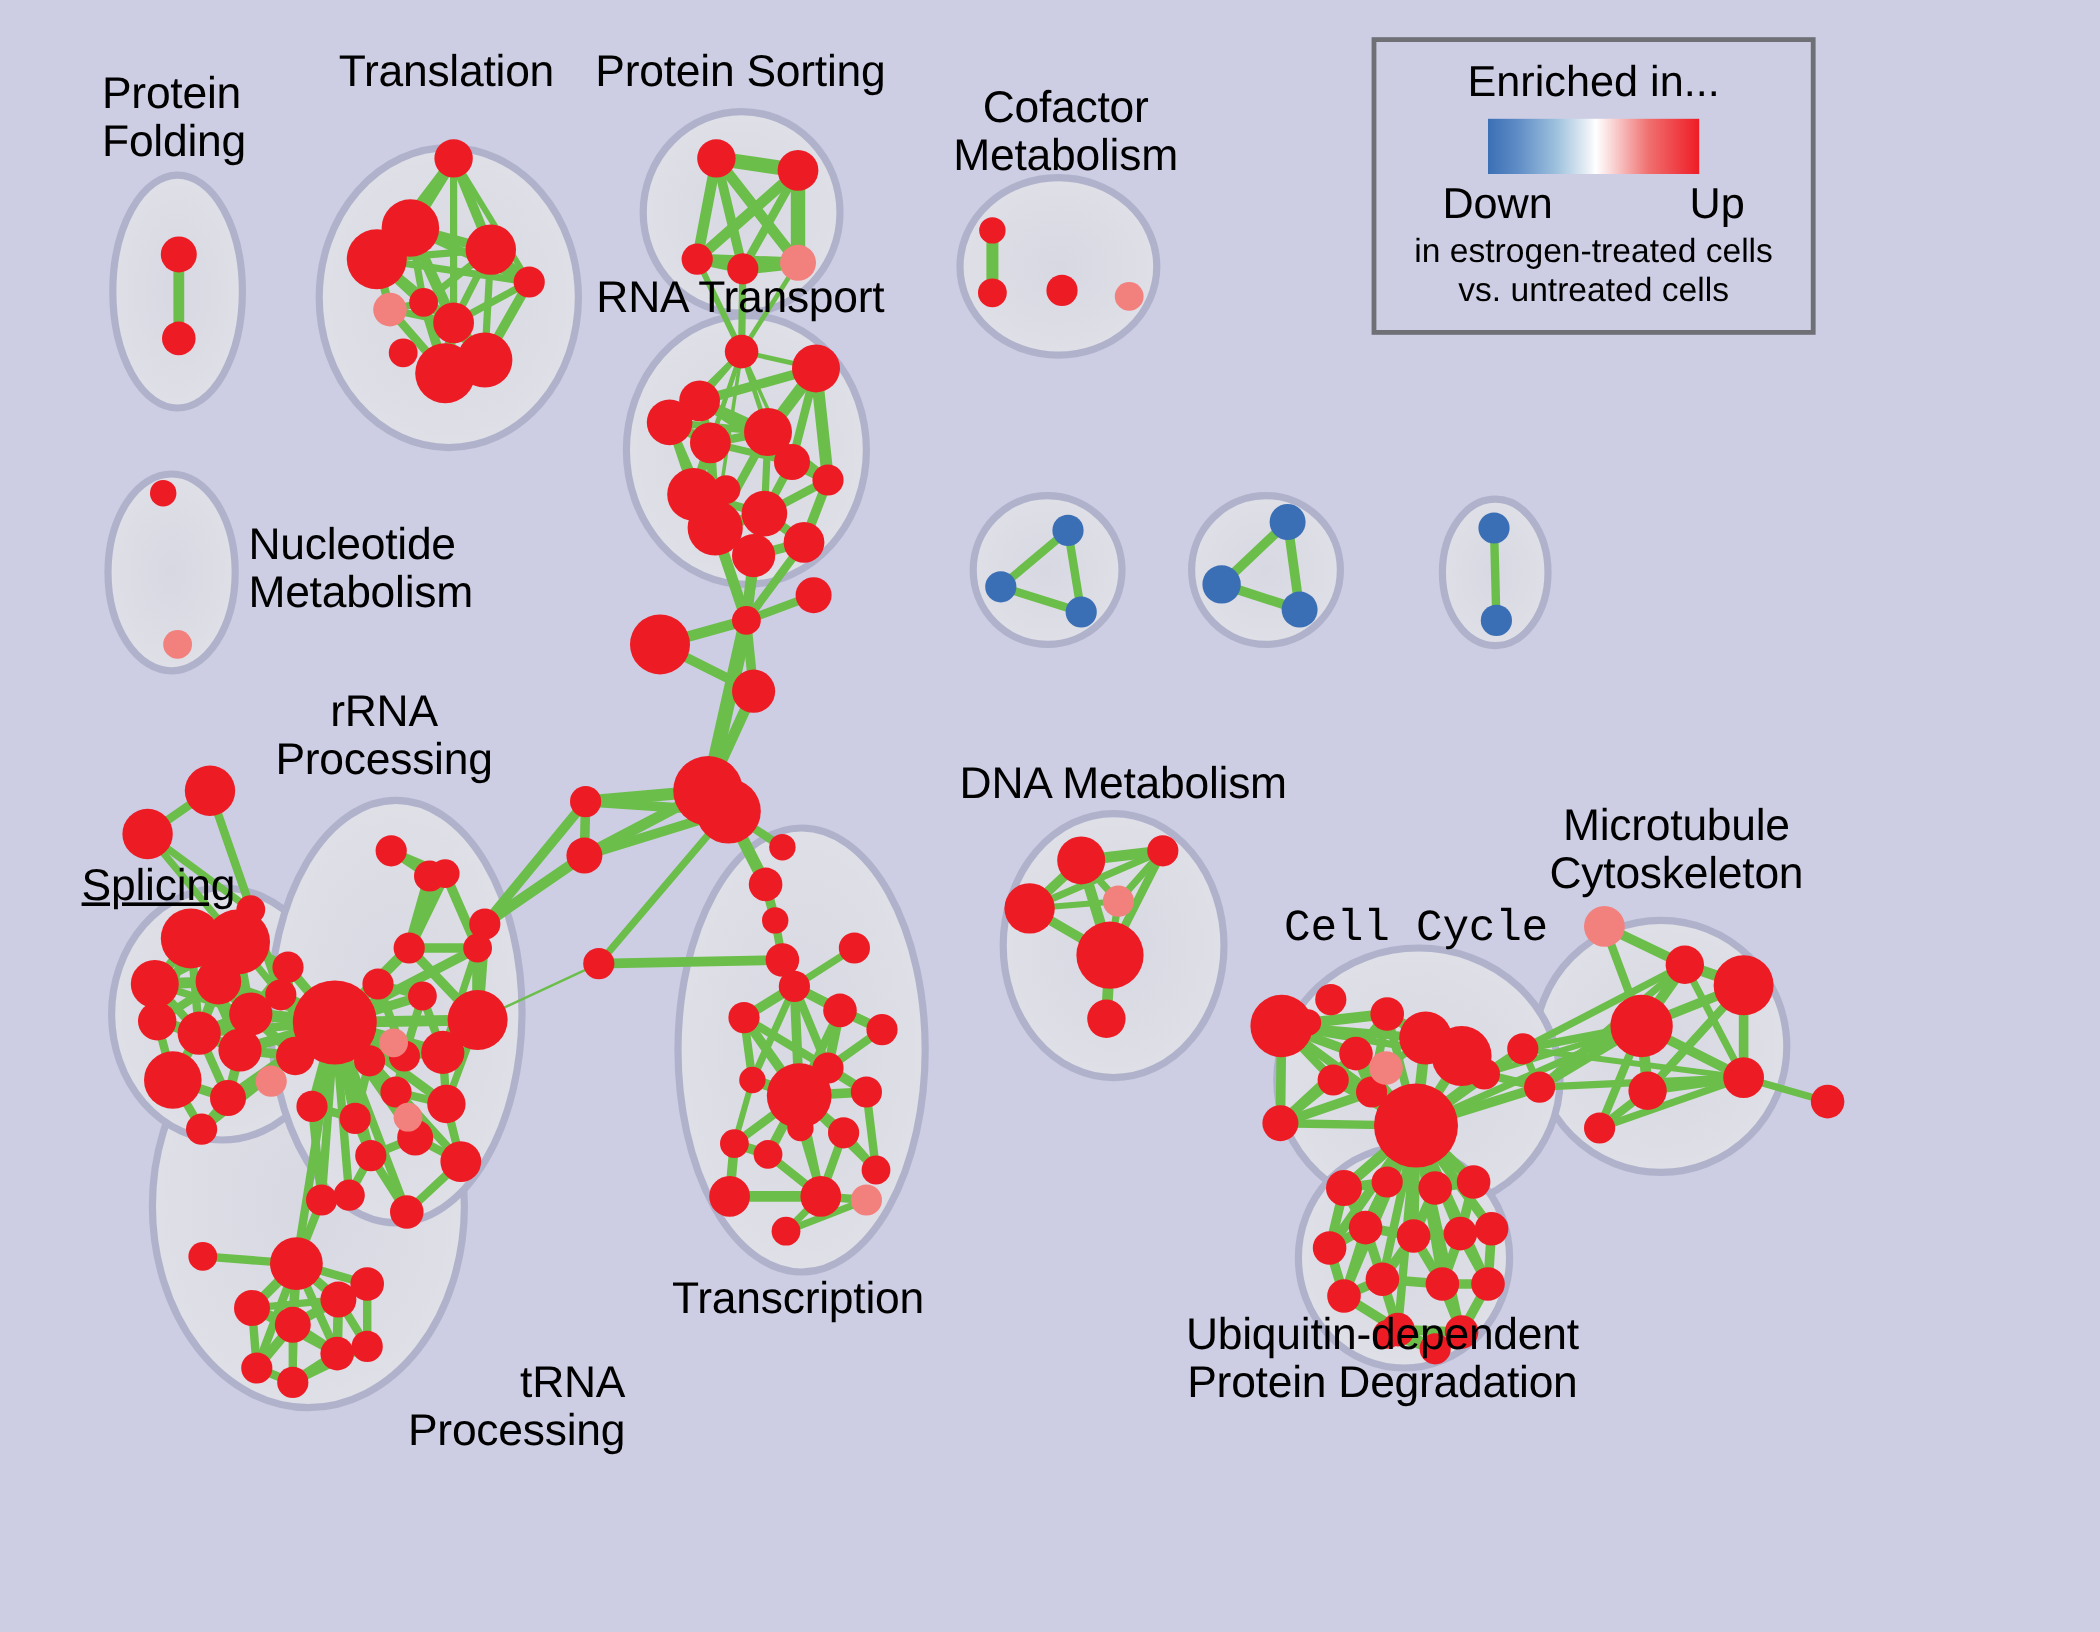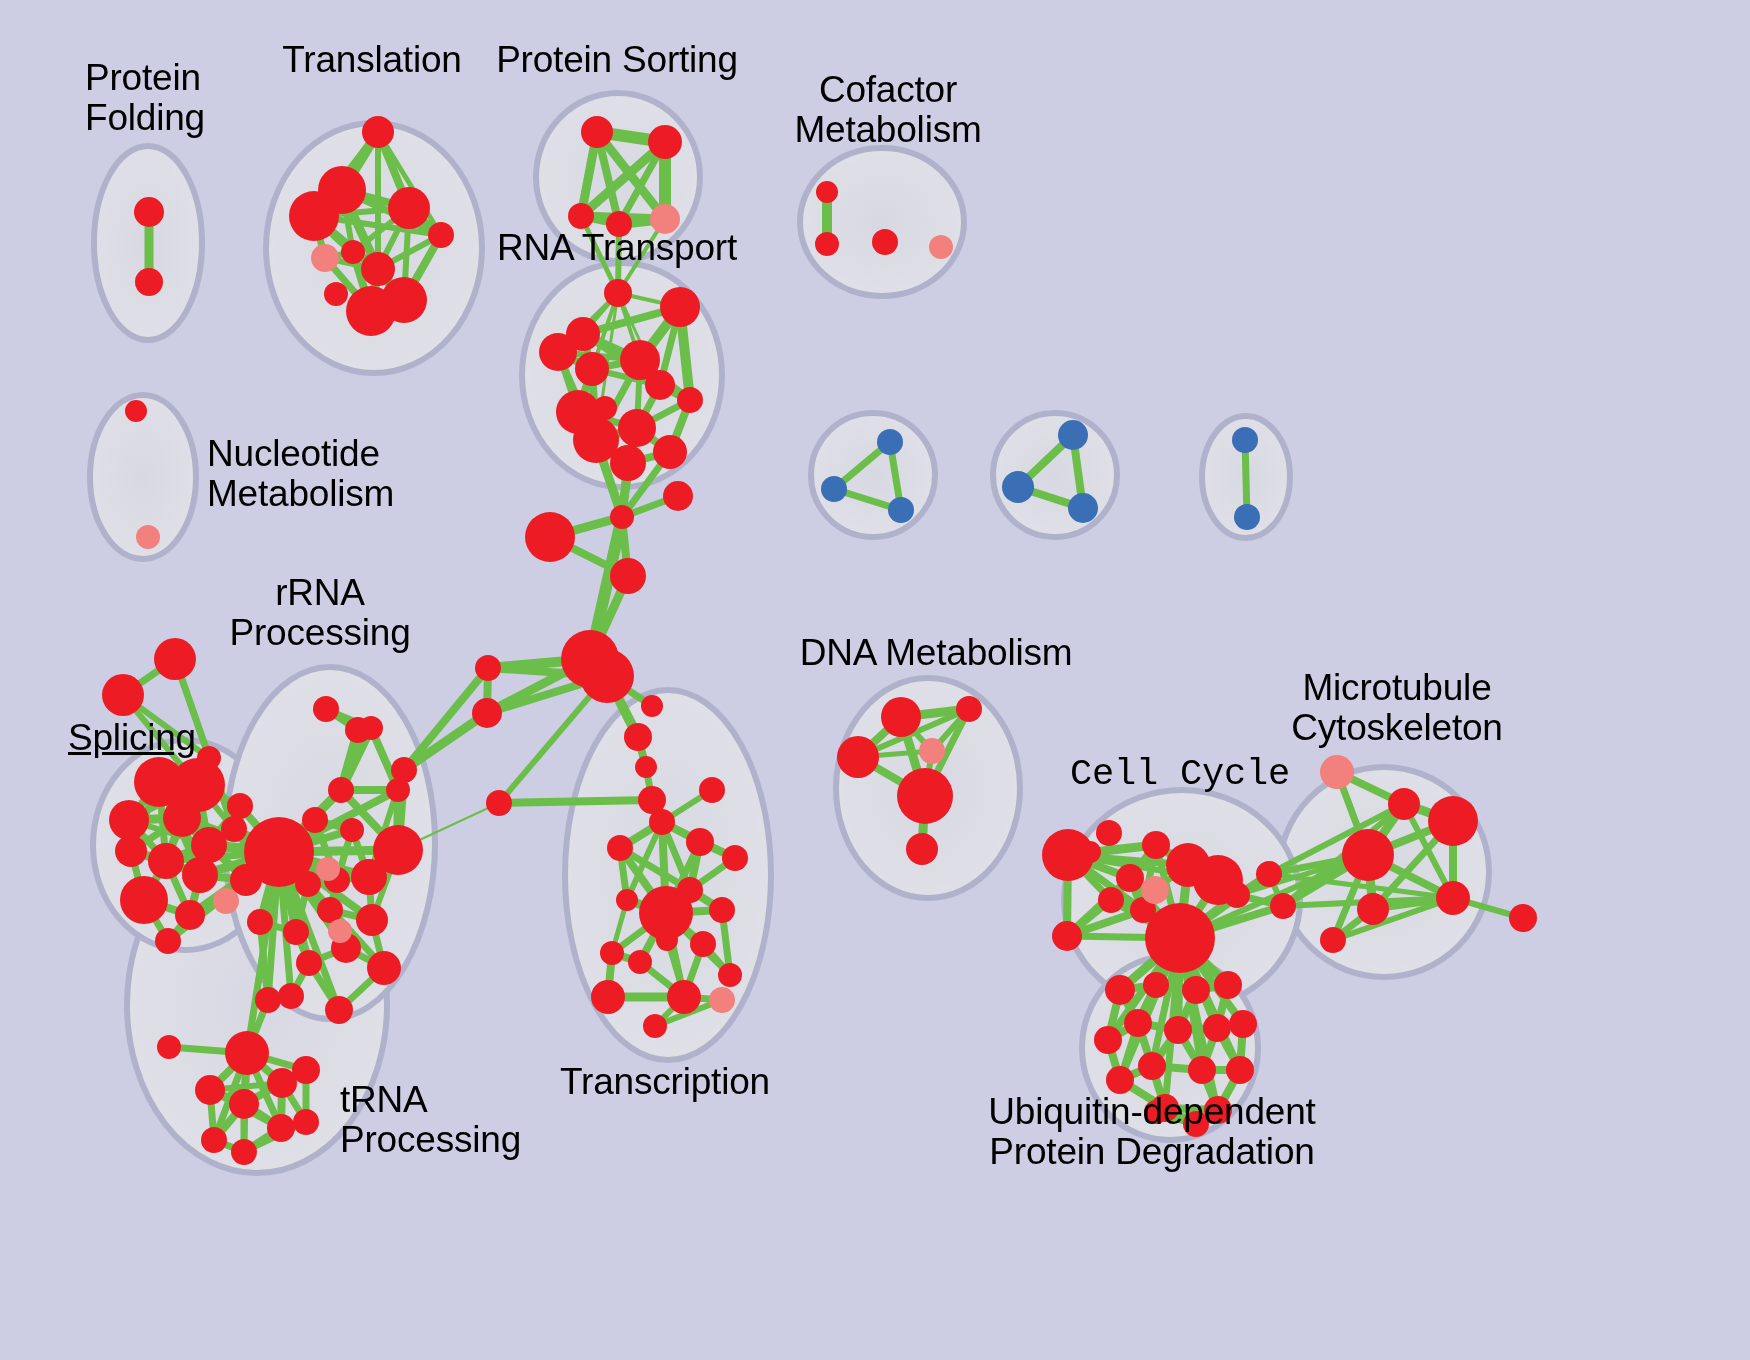--- a/index.html
+++ b/index.html
@@ -745,24 +745,34 @@
   <div class="clabel ta-c" style="left:372px;top:40px;">Translation</div>
   <div class="clabel ta-c" style="left:617px;top:40px;">Protein Sorting</div>
   <div class="clabel ta-c" style="left:617px;top:228px;">RNA Transport</div>
   <div class="clabel ta-c" style="left:888px;top:70px;">Cofactor
 Metabolism</div>
   <div class="clabel ta-l" style="left:207px;top:434px;">Nucleotide
 Metabolism</div>
   <div class="clabel ta-c" style="left:320px;top:573px;">rRNA
 Processing</div>
   <div class="clabel ta-l" style="left:68px;top:718px;text-decoration:underline;">Splicing</div>
-  <div class="clabel ta-l" style="left:340px;top:1080px;">tRNA
+  <div class="clabel ta-l" style="left:340px;top:1132px;text-align:right;">tRNA
 Processing</div>
   <div class="clabel ta-c" style="left:665px;top:1062px;">Transcription</div>
   <div class="clabel ta-c" style="left:936px;top:633px;">DNA Metabolism</div>
   <div class="clabel ta-c" style="left:1180px;top:755px;font-family:Liberation Mono, monospace;">Cell Cycle</div>
   <div class="clabel ta-c" style="left:1397px;top:668px;">Microtubule
 Cytoskeleton</div>
   <div class="clabel ta-c" style="left:1152px;top:1092px;">Ubiquitin-dependent
 Protein Degradation</div>
 
+  <div id="legend">
+    <div class="ltitle">Enriched in...</div>
+    <div class="bar"></div>
+    <div class="endrow">
+      <span>Down</span>
+      <span>Up</span>
+    </div>
+    <div class="sub">in estrogen-treated cells</div>
+    <div class="sub">vs. untreated cells</div>
+  </div>
 
 </div>
 
 </body></html>

